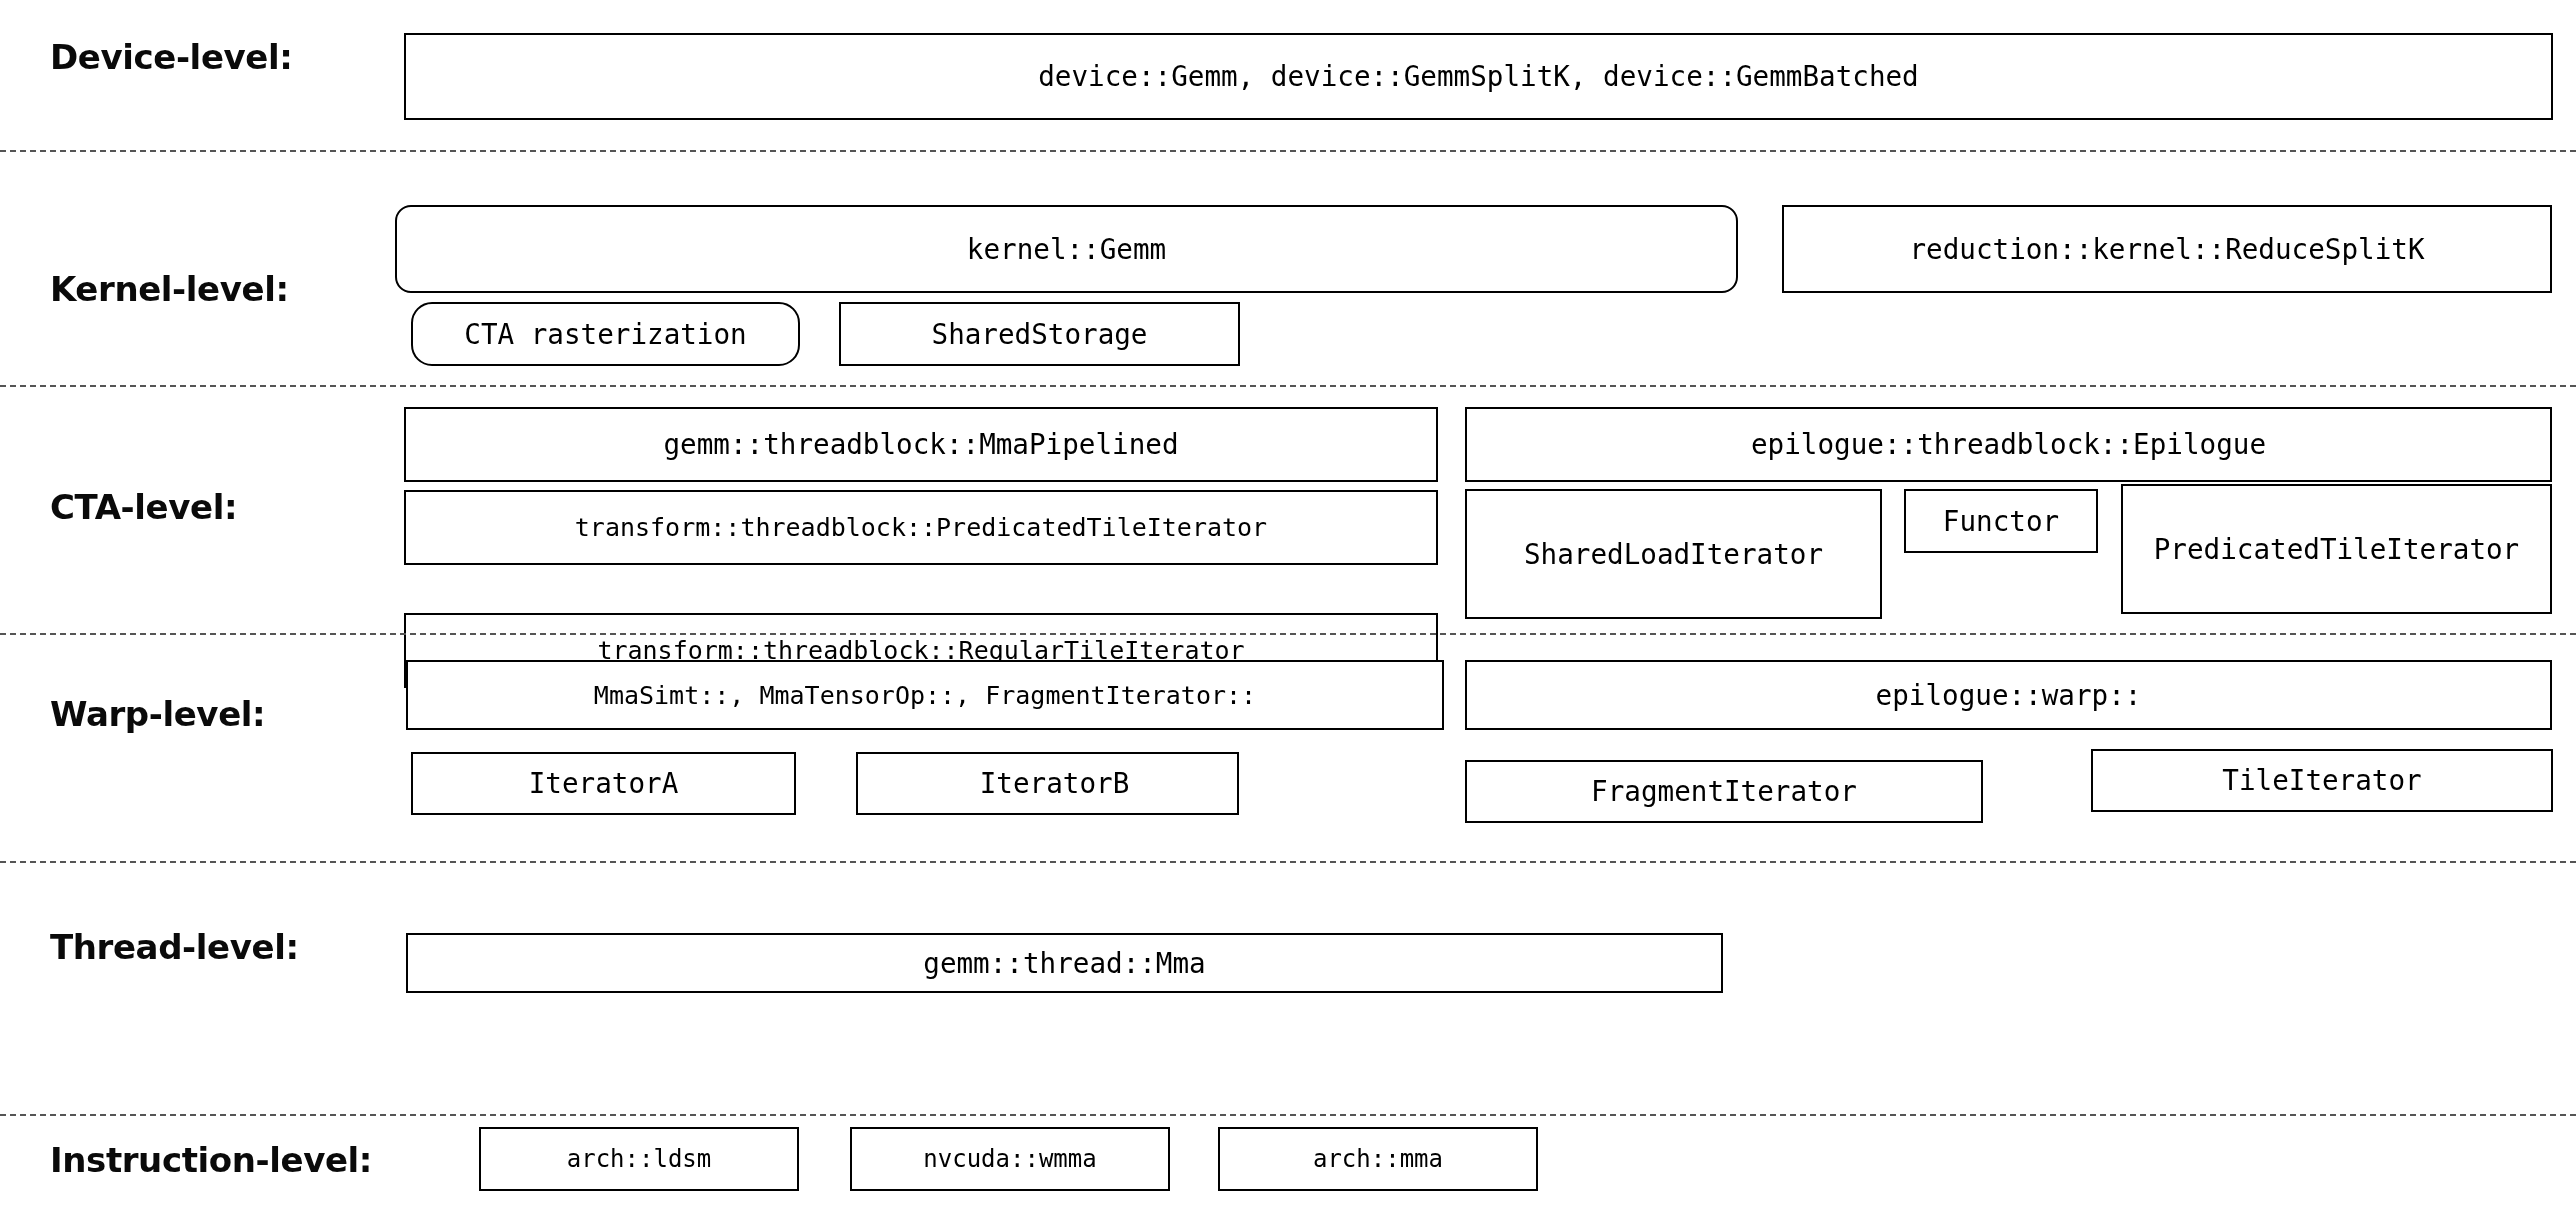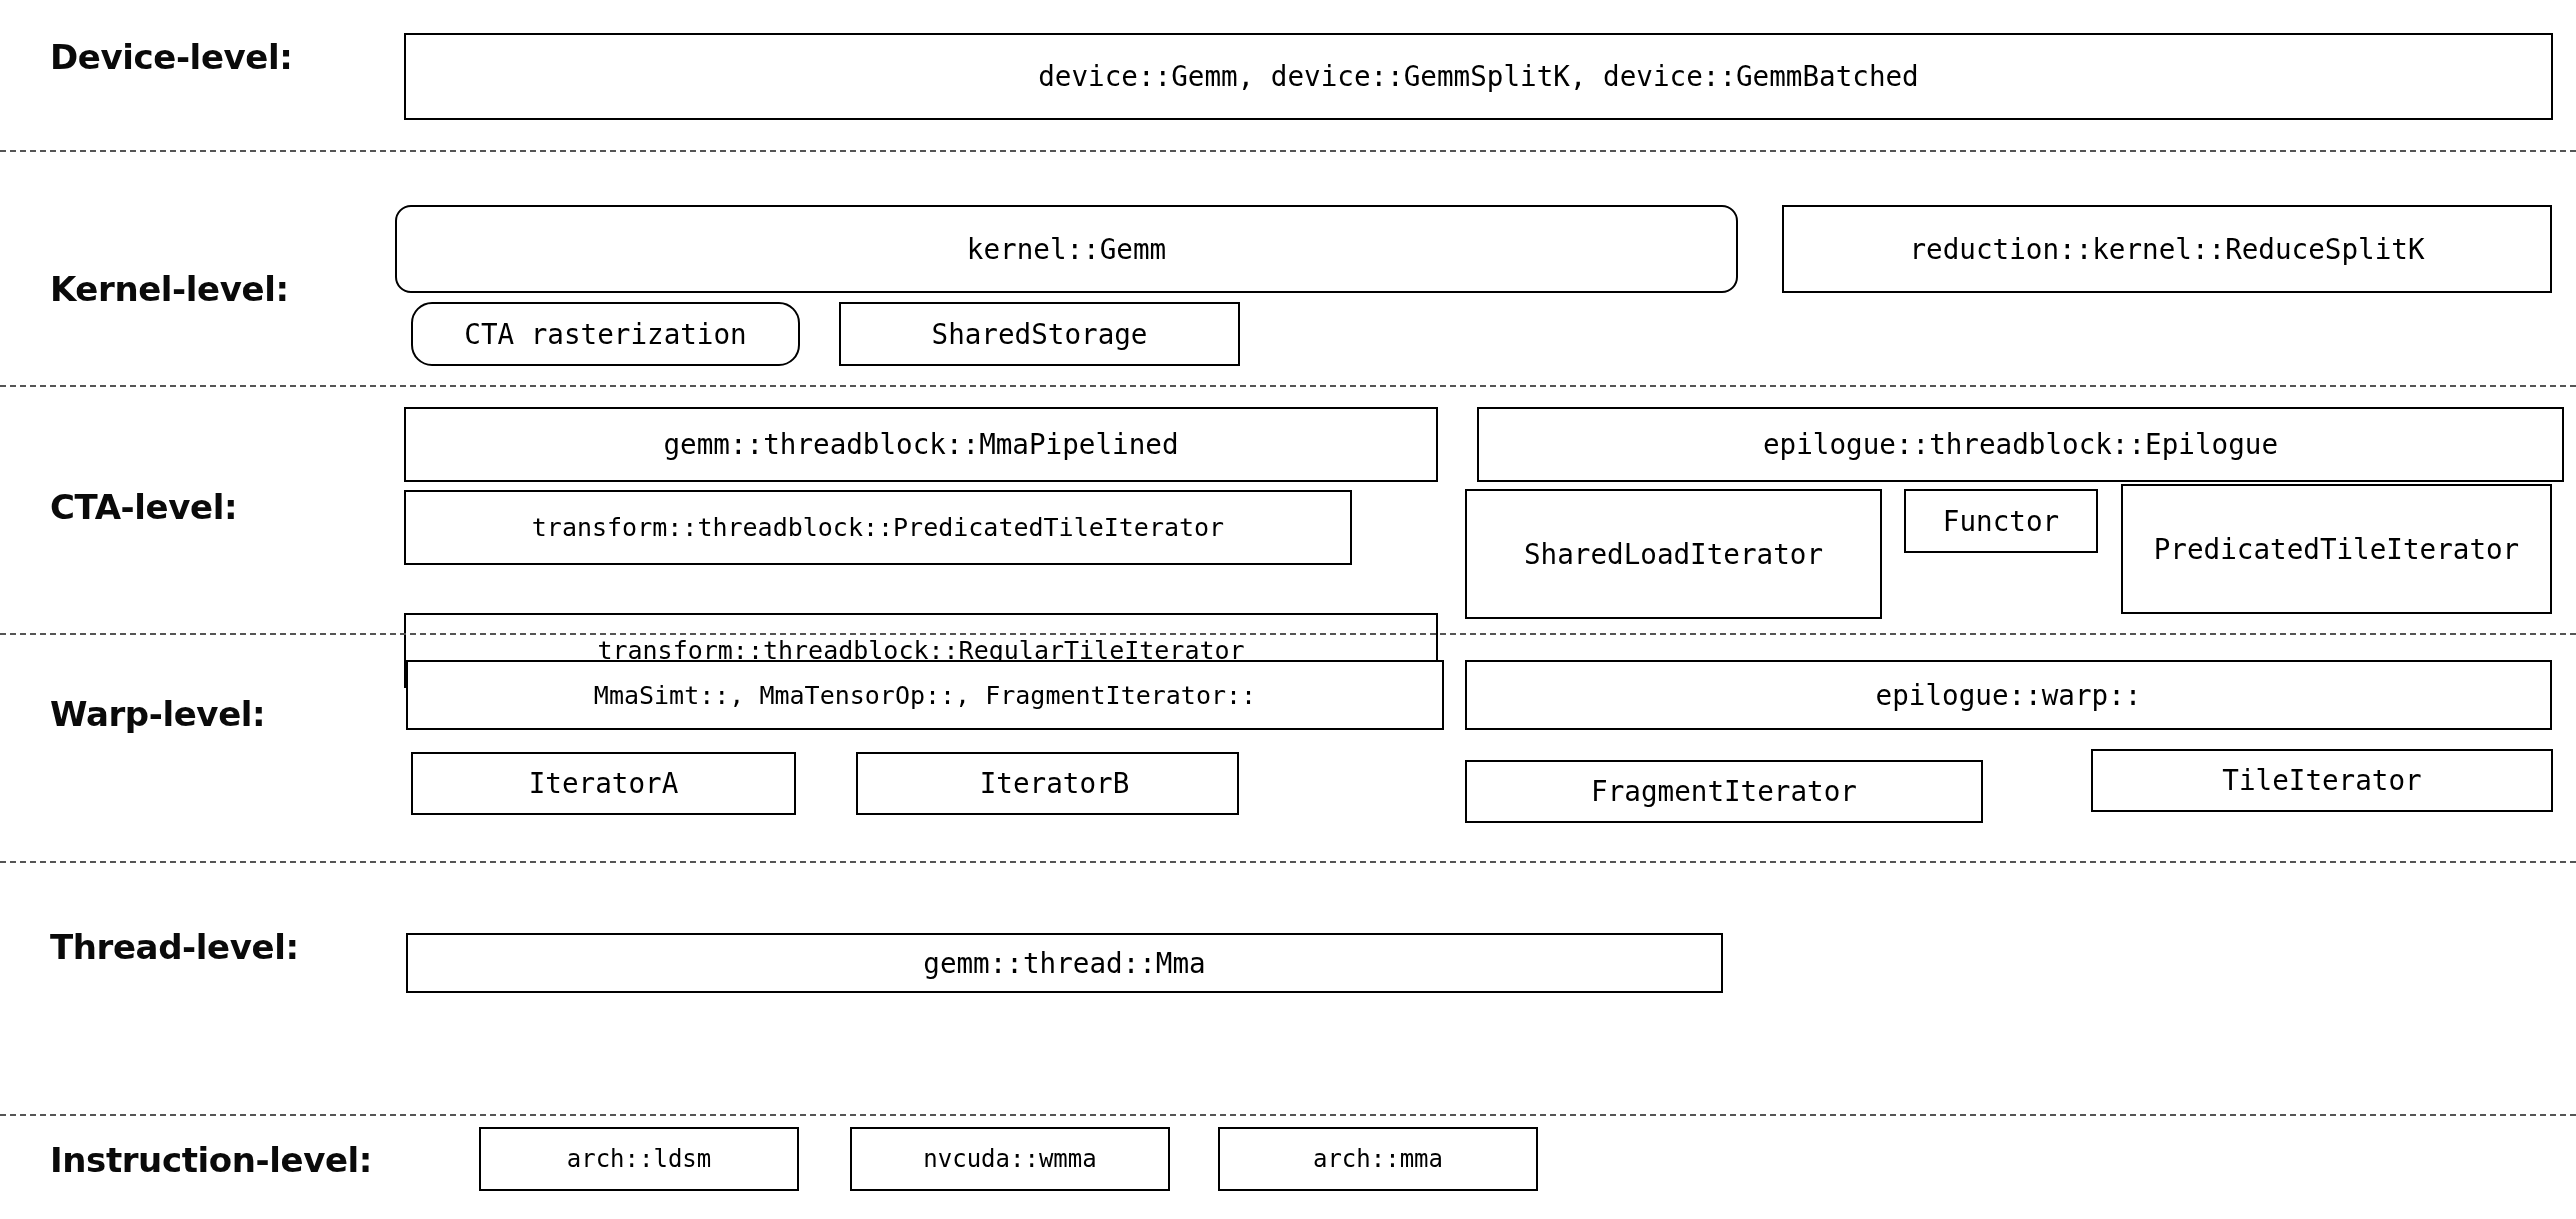--- a/index.html
+++ b/index.html
@@ -69,25 +69,25 @@
   <div class="box" style="left:411px; top:302px; width:389px; height:64px;border-radius:21px;">CTA rasterization</div>
 
   <div class="box" style="left:839px; top:302px; width:401px; height:64px;">SharedStorage</div>
 
   <div class="divider" style="top:385px;"></div>
 
   <div class="level-label" style="left:50px; top:490px;">CTA-level:</div>
 
   <div class="box" style="left:404px; top:407px; width:1034px; height:75px;">gemm::threadblock::MmaPipelined</div>
 
-  <div class="box small-text" style="left:404px; top:490px; width:948px; height:75px;">transform::threadblock::PredicatedTileIterator</div>
+  <div class="box small-text" style="left:404px; top:490px; width:1034px; height:75px;">transform::threadblock::PredicatedTileIterator</div>
 
   <div class="box small-text" style="left:404px; top:570px; width:1034px; height:75px;margin-top:43px;">transform::threadblock::RegularTileIterator</div>
 
-  <div class="box" style="left:1465px; top:407px; width:1087px; height:75px;margin-left:12px;">epilogue::threadblock::Epilogue</div>
+  <div class="box" style="left:1465px; top:407px; width:1087px; height:75px;">epilogue::threadblock::Epilogue</div>
 
   <div class="box" style="left:1465px; top:489px; width:417px; height:130px;">SharedLoadIterator</div>
 
   <div class="box" style="left:1904px; top:489px; width:194px; height:64px;">Functor</div>
 
   <div class="box" style="left:2121px; top:484px; width:431px; height:130px;">PredicatedTileIterator</div>
 
   <div class="divider" style="top:633px;"></div>
 
   <div class="level-label" style="left:50px; top:697px;">Warp-level:</div>

